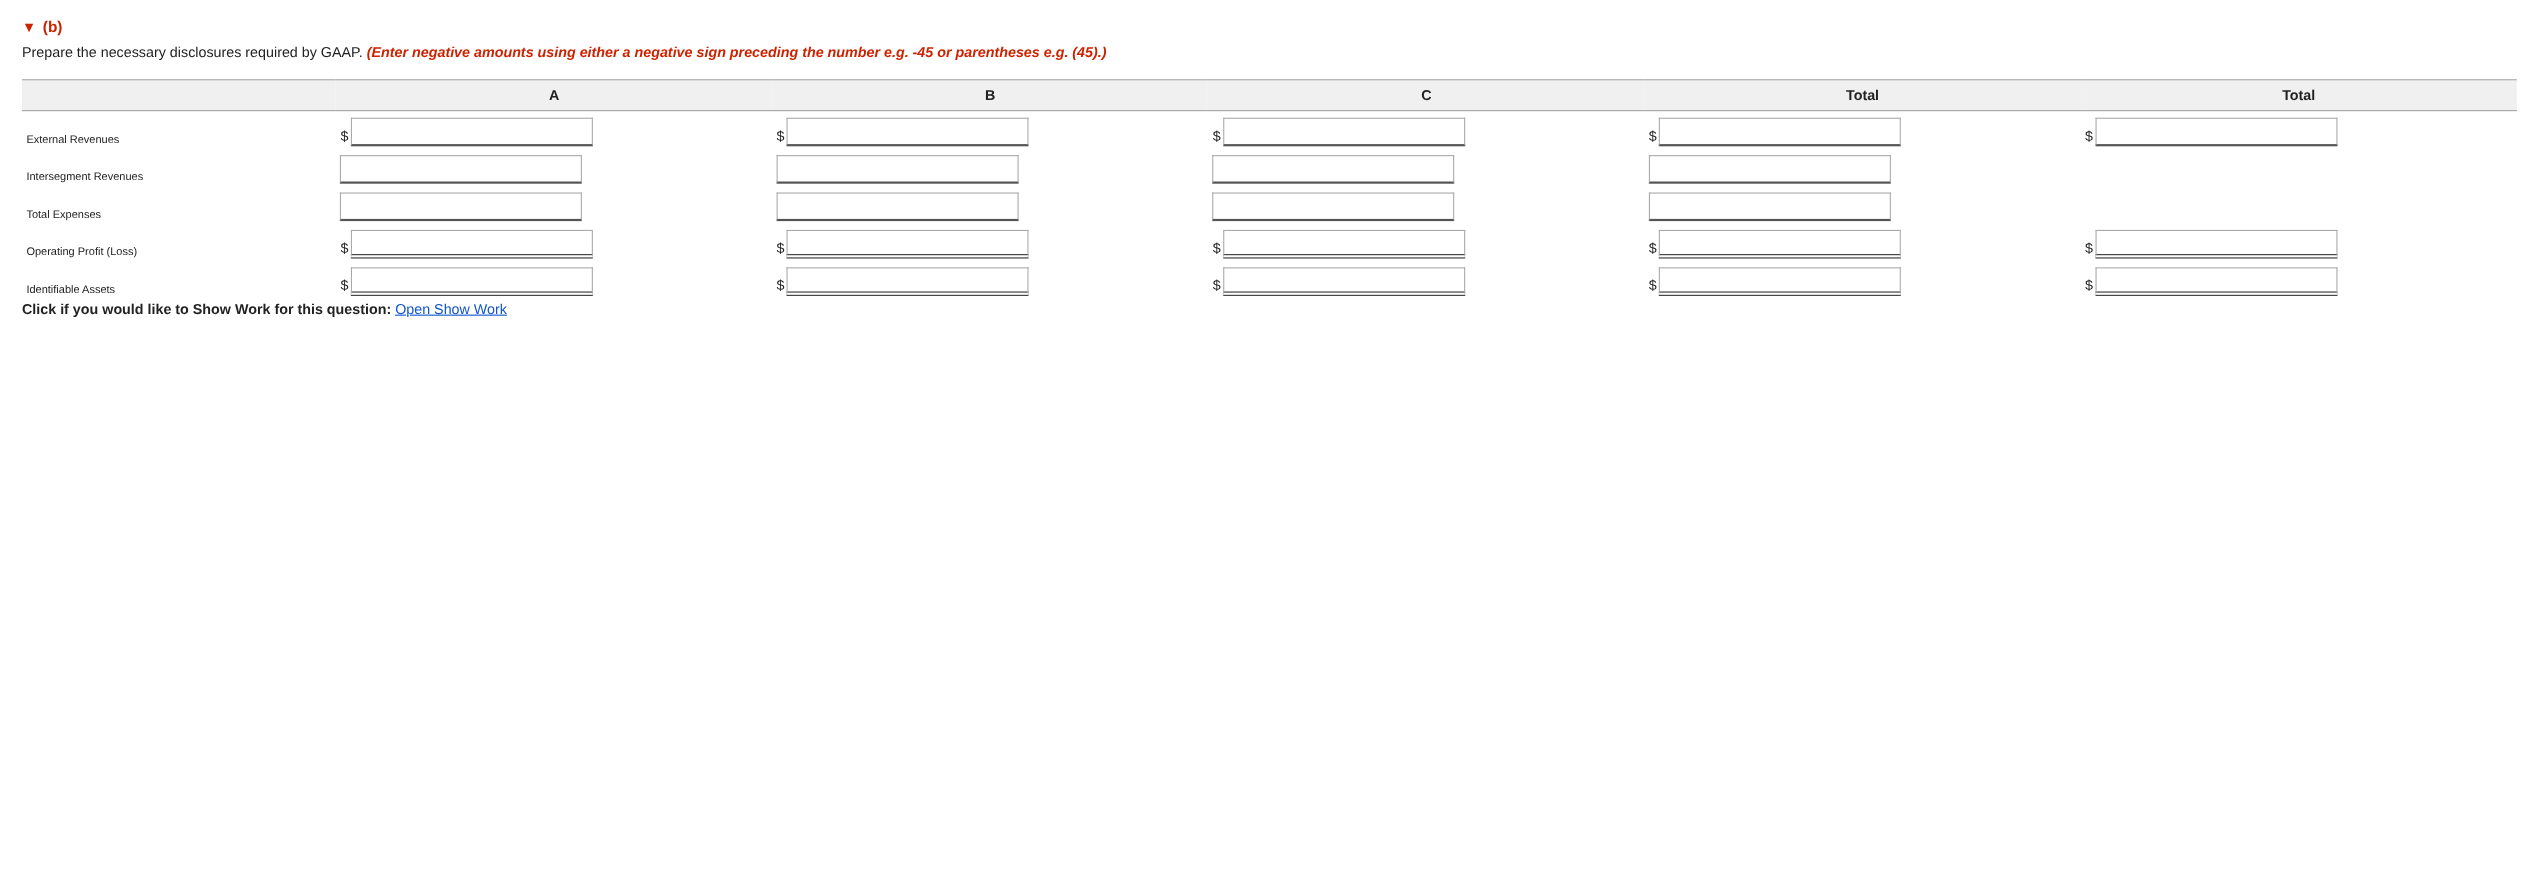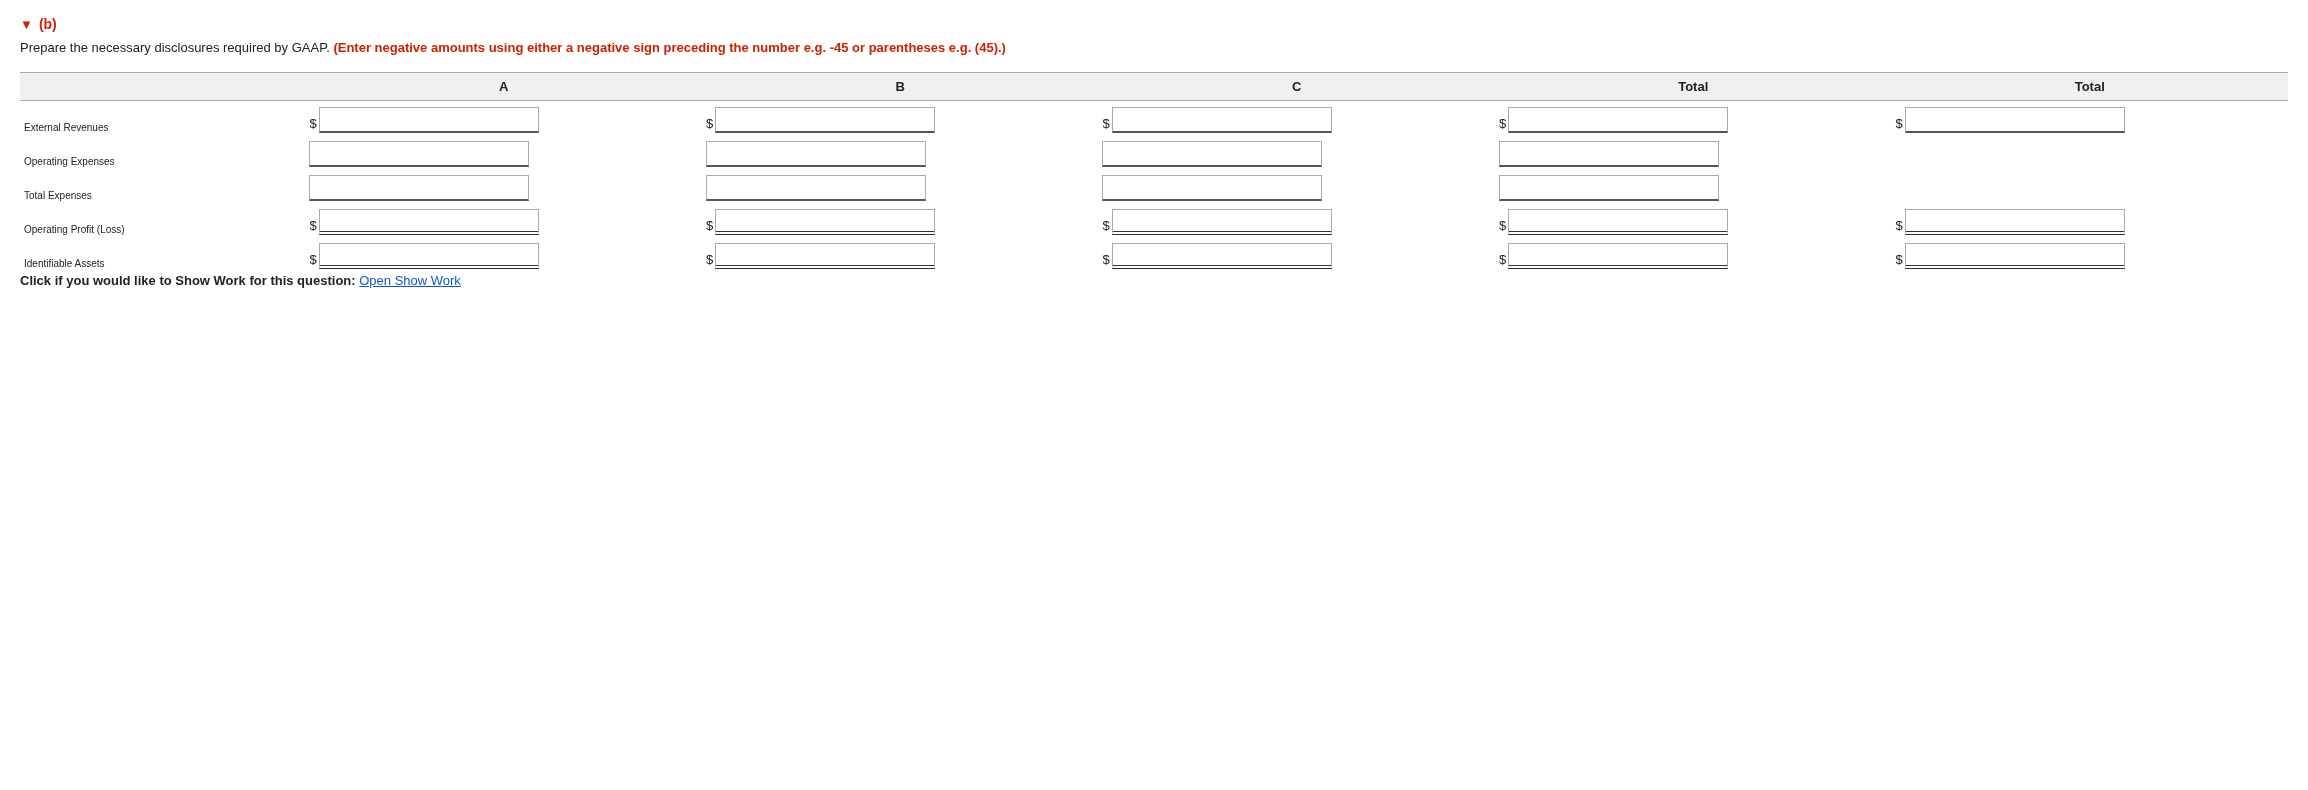--- a/index.html
+++ b/index.html
@@ -33,20 +33,21 @@
       font-size: 14px;
     }
 
     .instruction-text {
       font-size: 13px;
       color: #222;
       line-height: 1.5;
     }
 
     .instruction-italic {
+      font-style: italic;
       font-weight: bold;
       color: #cc2200;
     }
 
     
     .main-table {
       width: 100%;
       border-collapse: collapse;
       margin-top: 12px;
     }
@@ -188,21 +189,21 @@
           </div>
         </td>
         <td class="cell col-totals">
           <div class="input-wrapper">
             <span class="dollar-sign">$</span>
             <input type="text" class="input-single" style="">
           </div>
         </td>
       </tr>
       <tr class="data-row">
-        <td class="row-label">Operating Expenses</td>
+        <td class="row-label">Intersegment Revenues</td>
         <td class="cell col-a">
           <div class="input-wrapper">
             <input type="text" class="input-single" style="">
           </div>
         </td>
         <td class="cell col-b">
           <div class="input-wrapper">
             <input type="text" class="input-single" style="">
           </div>
         </td>

